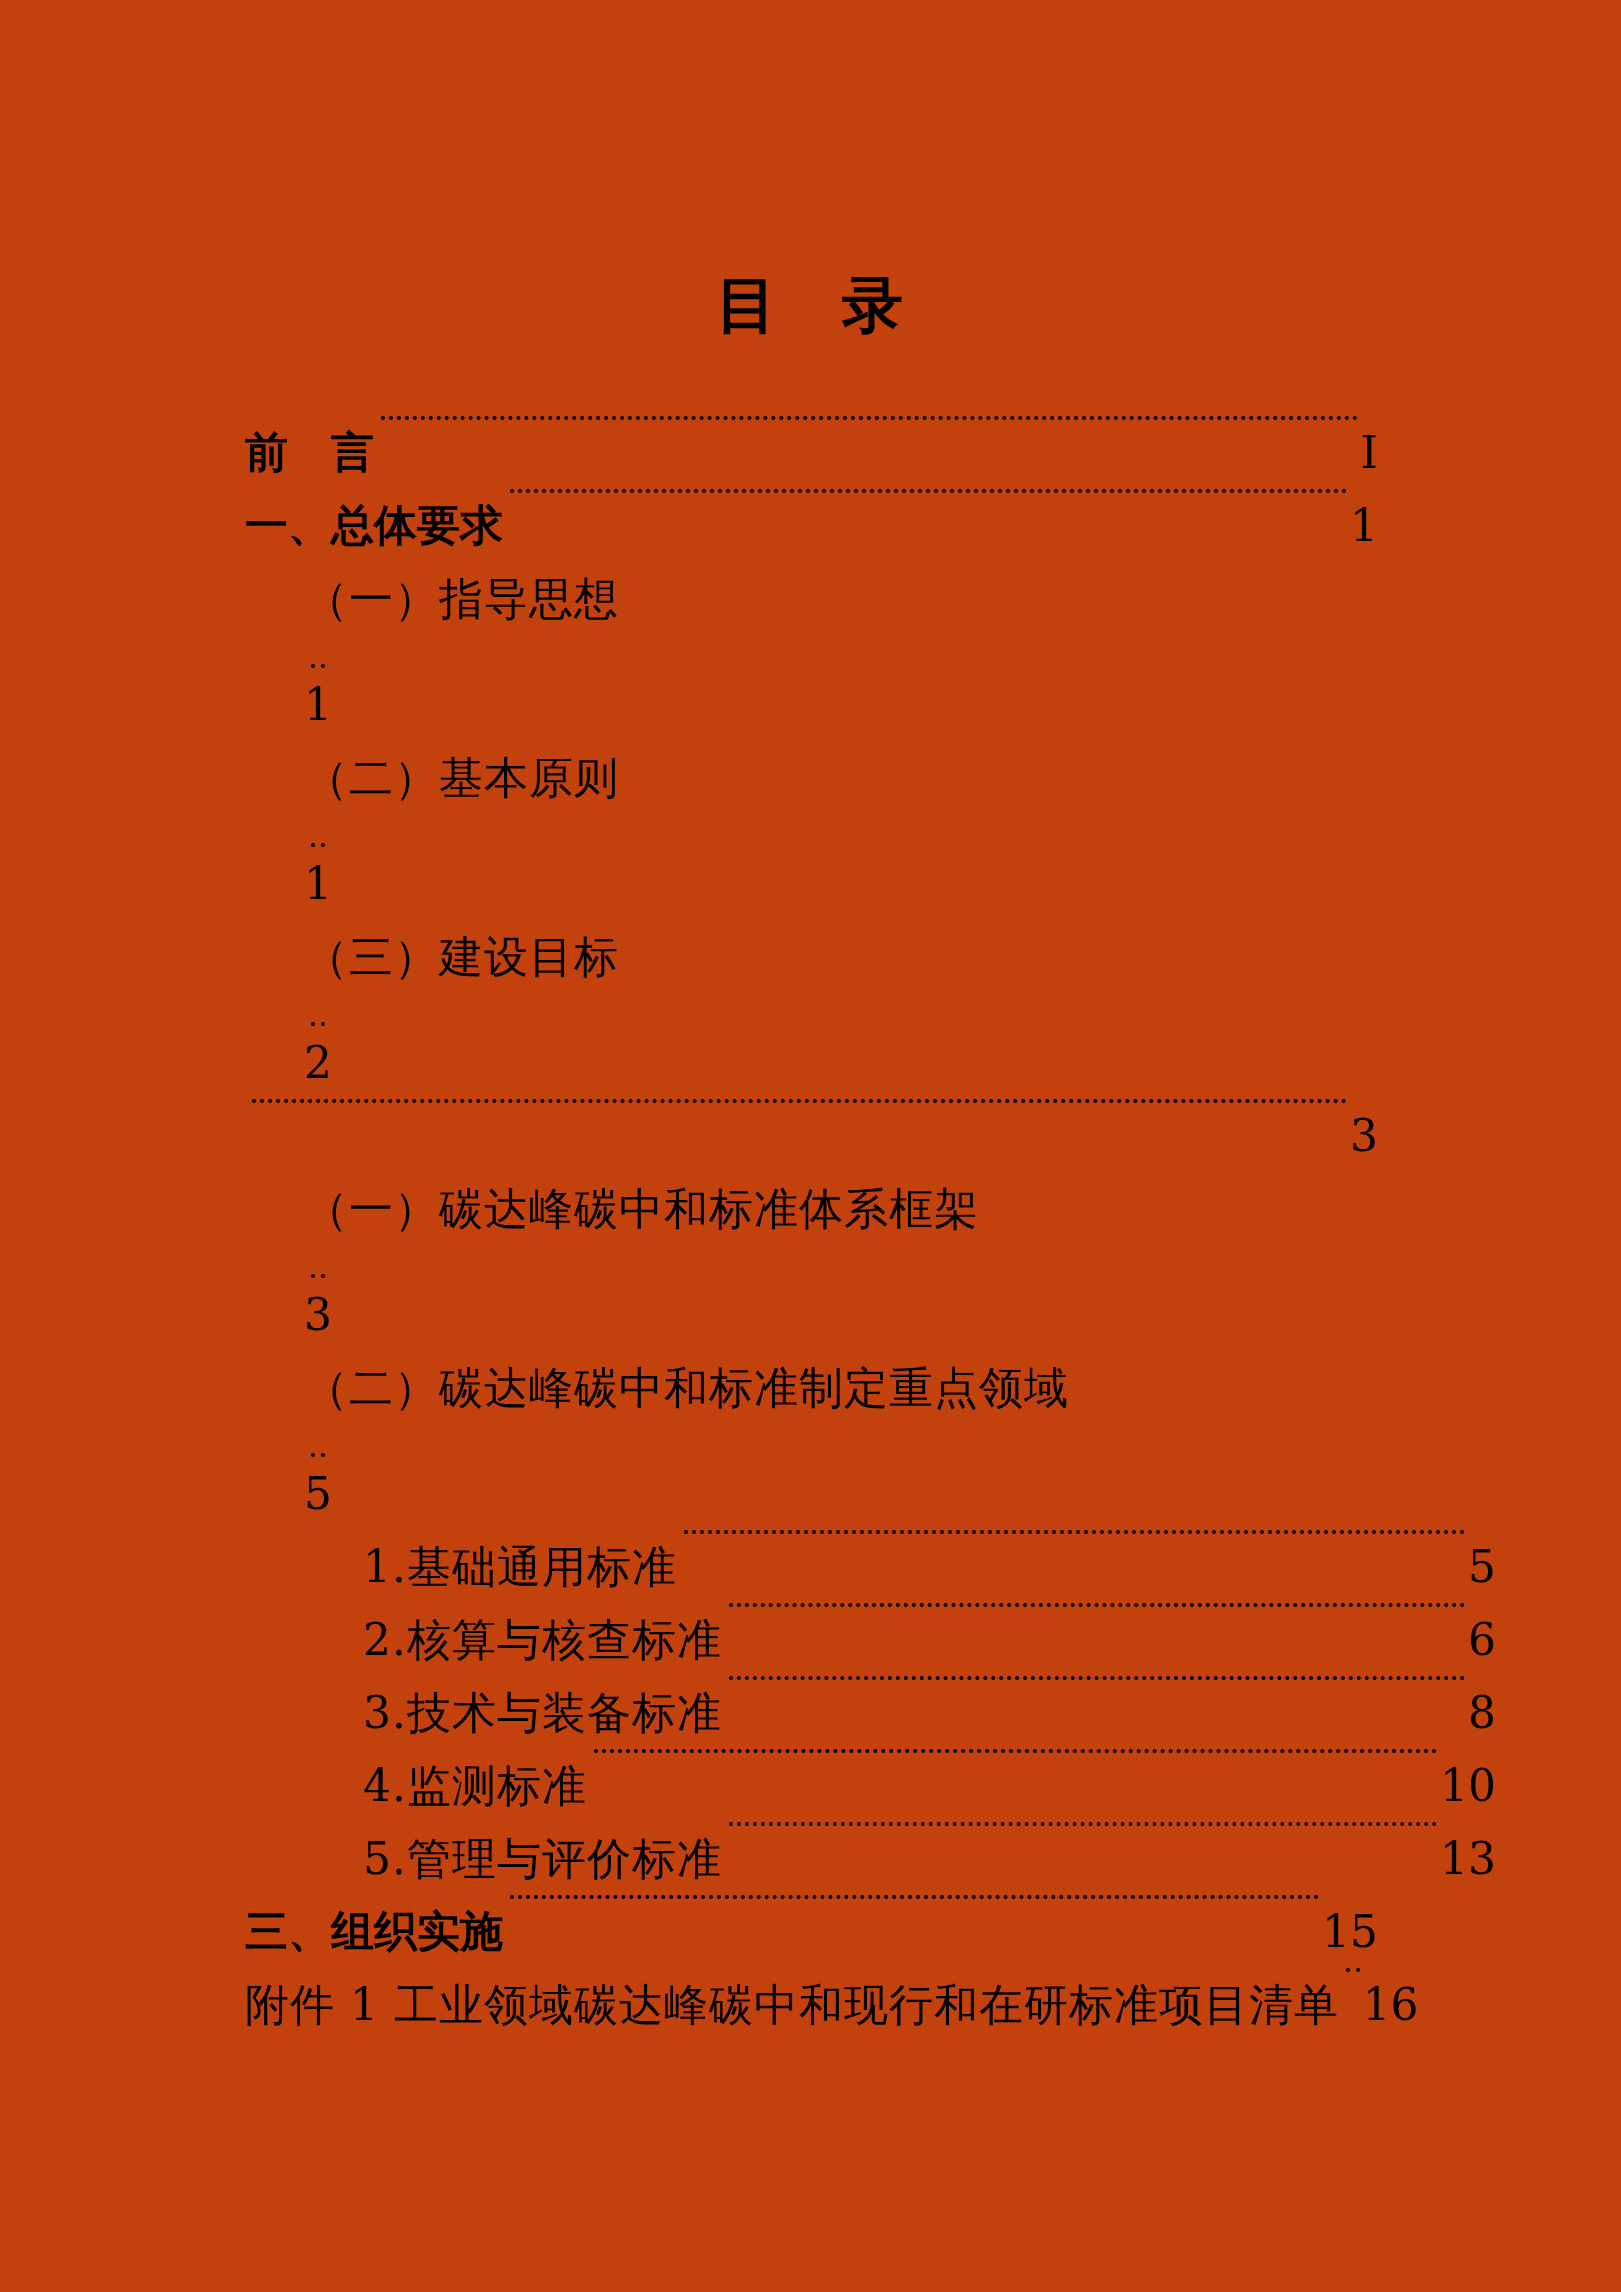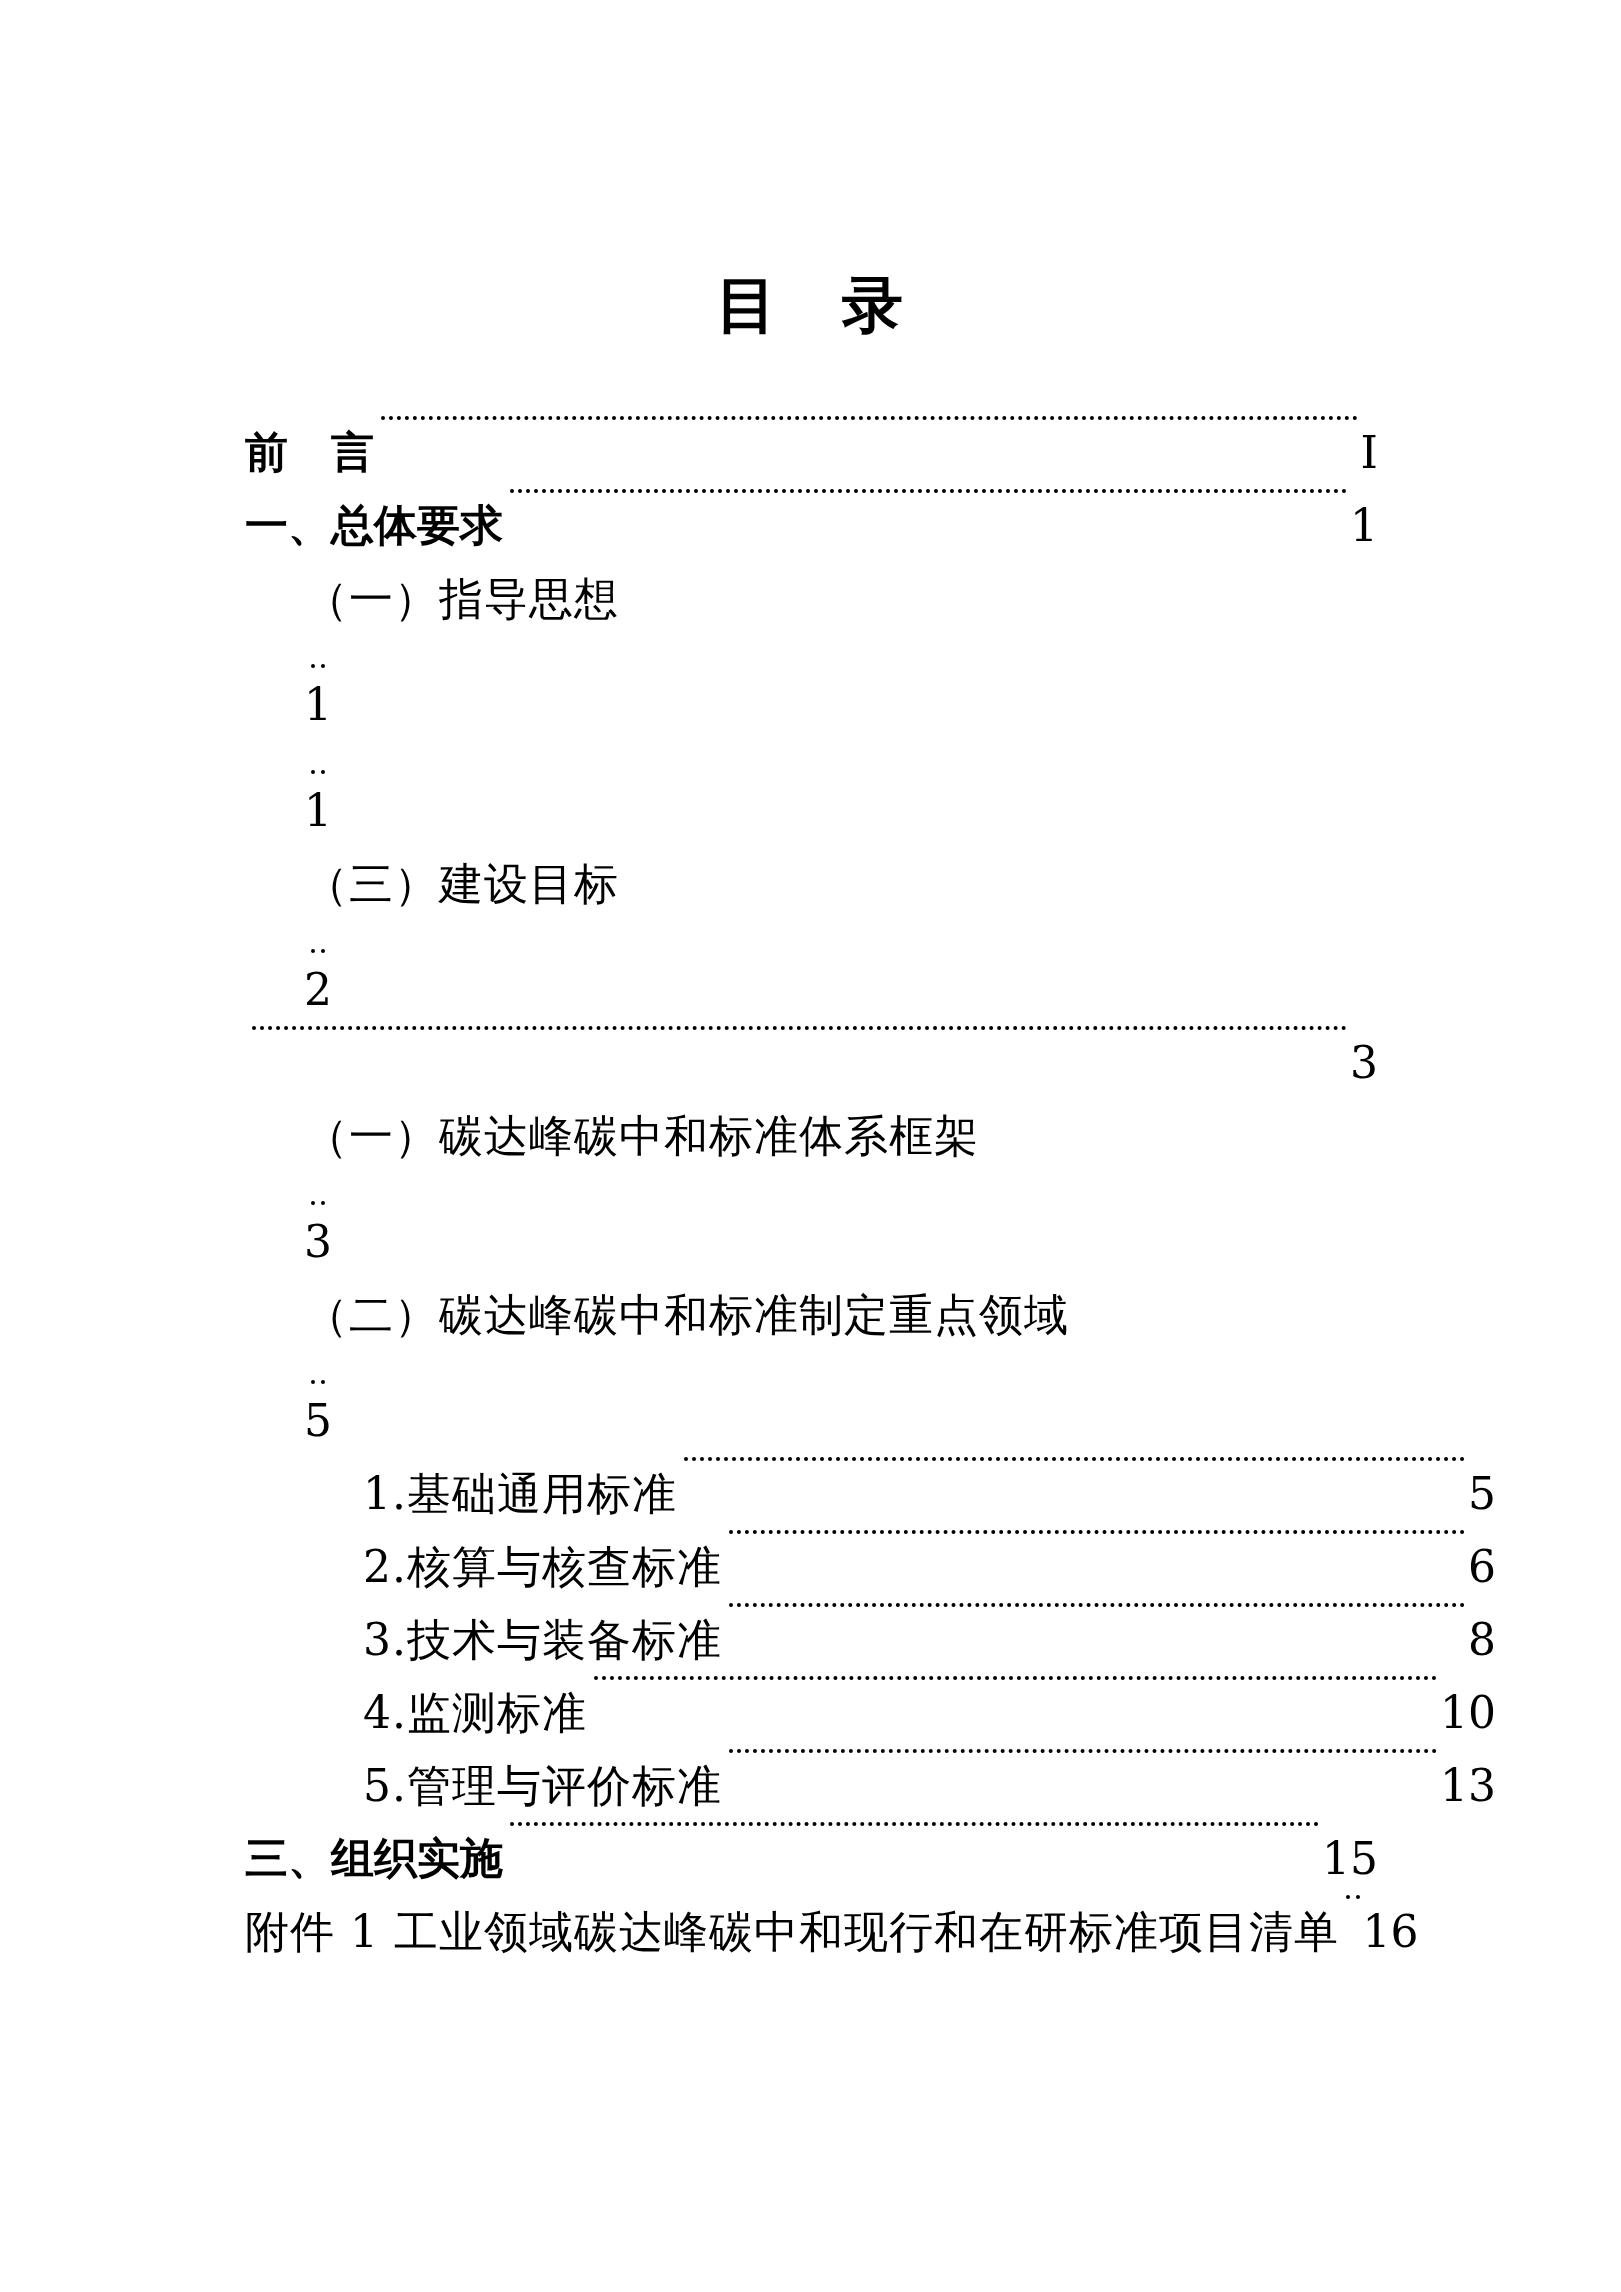--- a/index.html
+++ b/index.html
@@ -5,21 +5,21 @@
   html, body {
     margin: 0;
     padding: 0;
     background: #888;
   }
   .page {
     position: relative;
     width: 1621px;
     height: 2293px;
     margin: 0 auto;
-    background: #ffffff;
+    background: #c2410c;
     color: #000000;
     overflow: hidden;
     font-family: "Liberation Serif", serif;
   }
   .doc-title {
     position: absolute;
     top: 271px;
     left: 0;
     width: 100%;
     margin: 0;
@@ -90,20 +90,21 @@
     <span class="label">一、总体要求</span>
     <span class="dots"></span>
     <span class="pagenum">1</span>
   </div>
       <div class="toc-row style-kai indent-1">
     <span class="label">（一）指导思想</span>
     <span class="dots"></span>
     <span class="pagenum">1</span>
   </div>
       <div class="toc-row style-kai indent-1">
+    <span class="label">（二）基本原则</span>
     <span class="dots"></span>
     <span class="pagenum">1</span>
   </div>
       <div class="toc-row style-kai indent-1">
     <span class="label">（三）建设目标</span>
     <span class="dots"></span>
     <span class="pagenum">2</span>
   </div>
       <div class="toc-row style-heading indent-0">
     <span class="dots"></span>

